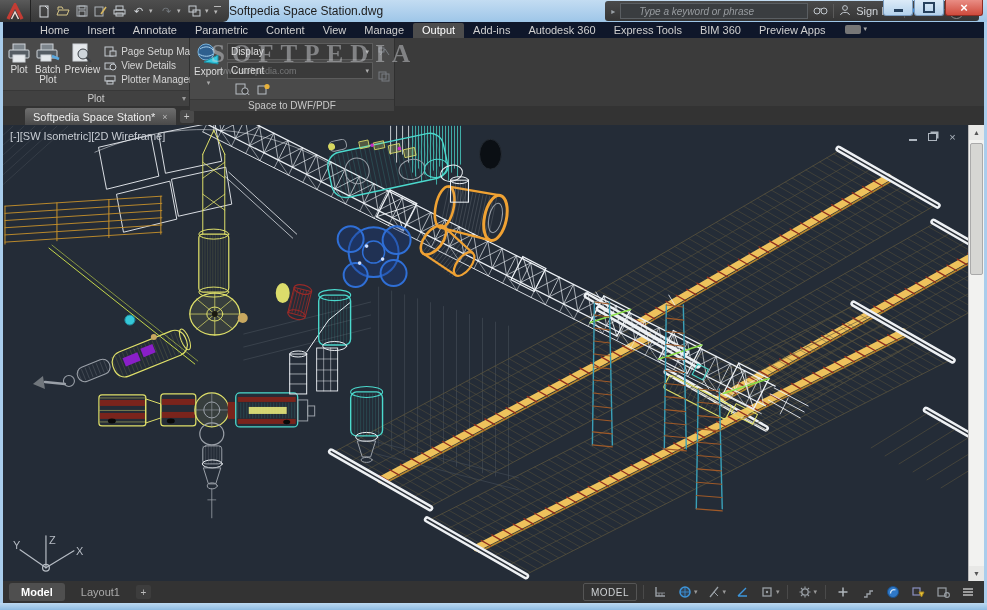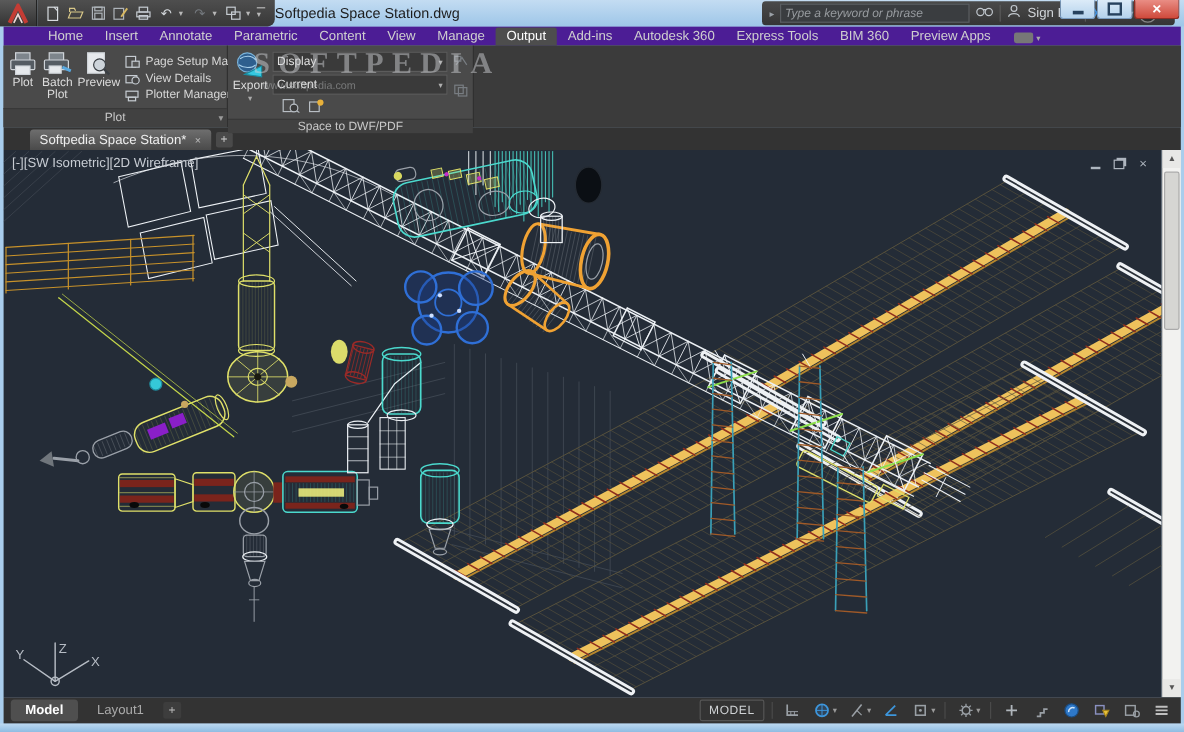--- a/index.html
+++ b/index.html
@@ -7,34 +7,34 @@
   .win{width:987px;height:610px;display:flex;flex-direction:column;background:#a9cdec;}
   
   .titlebar{height:22px;display:flex;align-items:center;background:linear-gradient(#c3dcf2,#9ec6e8);position:relative;flex:0 0 auto;}
   .appbtn{width:30px;height:22px;display:flex;align-items:center;justify-content:center;background:linear-gradient(#5a5a5a,#333);border-right:1px solid #222;}
   .qat{height:22px;display:flex;align-items:center;gap:2px;padding:0 8px 0 4px;background:linear-gradient(#4e4e4e,#383838);border-radius:0 0 6px 0;}
   .qat .ic{width:17px;height:16px;display:flex;align-items:center;justify-content:center;color:#d6dade;font-size:11px;}
   .qat .car{color:#b8b8b8;font-size:7px;width:7px;}
   .ttl{flex:1;font-size:12px;color:#1c1c1c;white-space:nowrap;overflow:hidden;}
   .infocenter{display:flex;align-items:center;height:20px;background:linear-gradient(#4a4a4a,#353535);border-radius:3px;padding:0 6px;gap:5px;margin-right:8px;}
   .ic-arrow{color:#9aa0a6;font-size:8px;}
-  .searchbox{width:150px;height:14px;background:#3a3d40;border:1px solid #5a5e62;color:#c8c8c8;font-size:10px;padding:0 3px;}
+  .searchbox{width:150px;height:14px;background:#3a3d40;border:1px solid #5a5e62;color:#c8c8c8;font-size:10px;padding:0 18px;}
   .searchbox::placeholder{color:#989ca0;font-style:italic;}
   .icsep{width:1px;height:14px;background:#5a5a5a;}
   .signin{color:#d0d4d8;font-size:11px;}
   .carsm{color:#aaa;font-size:7px;}
   .winbtns{position:absolute;top:0;right:4px;display:flex;gap:1px;}
   .wb{width:28px;height:15px;display:flex;align-items:center;justify-content:center;background:linear-gradient(#dcebf8,#b4d2ec);border:1px solid #7a9cc0;border-top:none;border-radius:0 0 3px 3px;color:#27425e;font-size:11px;line-height:10px;}
   .wb .minbar{width:9px;height:3px;background:#27425e;margin-top:5px;}
   .wb .maxbox{width:8px;height:7px;border:2px solid #27425e;}
   .wb-close{width:36px;background:linear-gradient(#e98d84,#cf4a3c);border-color:#8e2d24;color:#fff;font-size:13px;font-weight:bold;}
   
   .frame{flex:1;display:flex;flex-direction:column;border-left:3px solid #a9cdec;border-right:3px solid #a9cdec;min-height:0;}
   
-  .rtabs{height:16px;background:#4c1d95;display:flex;align-items:flex-end;padding-left:28px;gap:0;flex:0 0 auto;}
+  .rtabs{height:16px;background:#0f172a;display:flex;align-items:center;padding-left:28px;gap:0;flex:0 0 auto;}
   .rtab{padding:1px 9px 2px;font-size:11px;color:#cfcfcf;white-space:nowrap;}
   .rtab.active{background:#4d4d4d;color:#fff;border-radius:2px 2px 0 0;}
   .rtab-extra{display:flex;align-items:center;gap:3px;margin-left:10px;padding-bottom:2px;}
   .rtab-extra .box{width:16px;height:9px;background:#777;border-radius:2px;}
   
   .ribbon{height:68px;background:#3b3b3b;display:flex;position:relative;flex:0 0 auto;}
   .rpanel{background:#4a4a4a;border-right:1px solid #303030;display:flex;flex-direction:column;}
   .rpanel-body{flex:1;display:flex;padding:2px 4px 0;gap:4px;}
   .rpanel-foot{height:15px;background:#414141;border-top:1px solid #383838;color:#c9c9c9;font-size:10px;display:flex;align-items:center;justify-content:center;position:relative;}
   .rpanel-foot .launch{position:absolute;right:3px;color:#9a9a9a;font-size:8px;}

